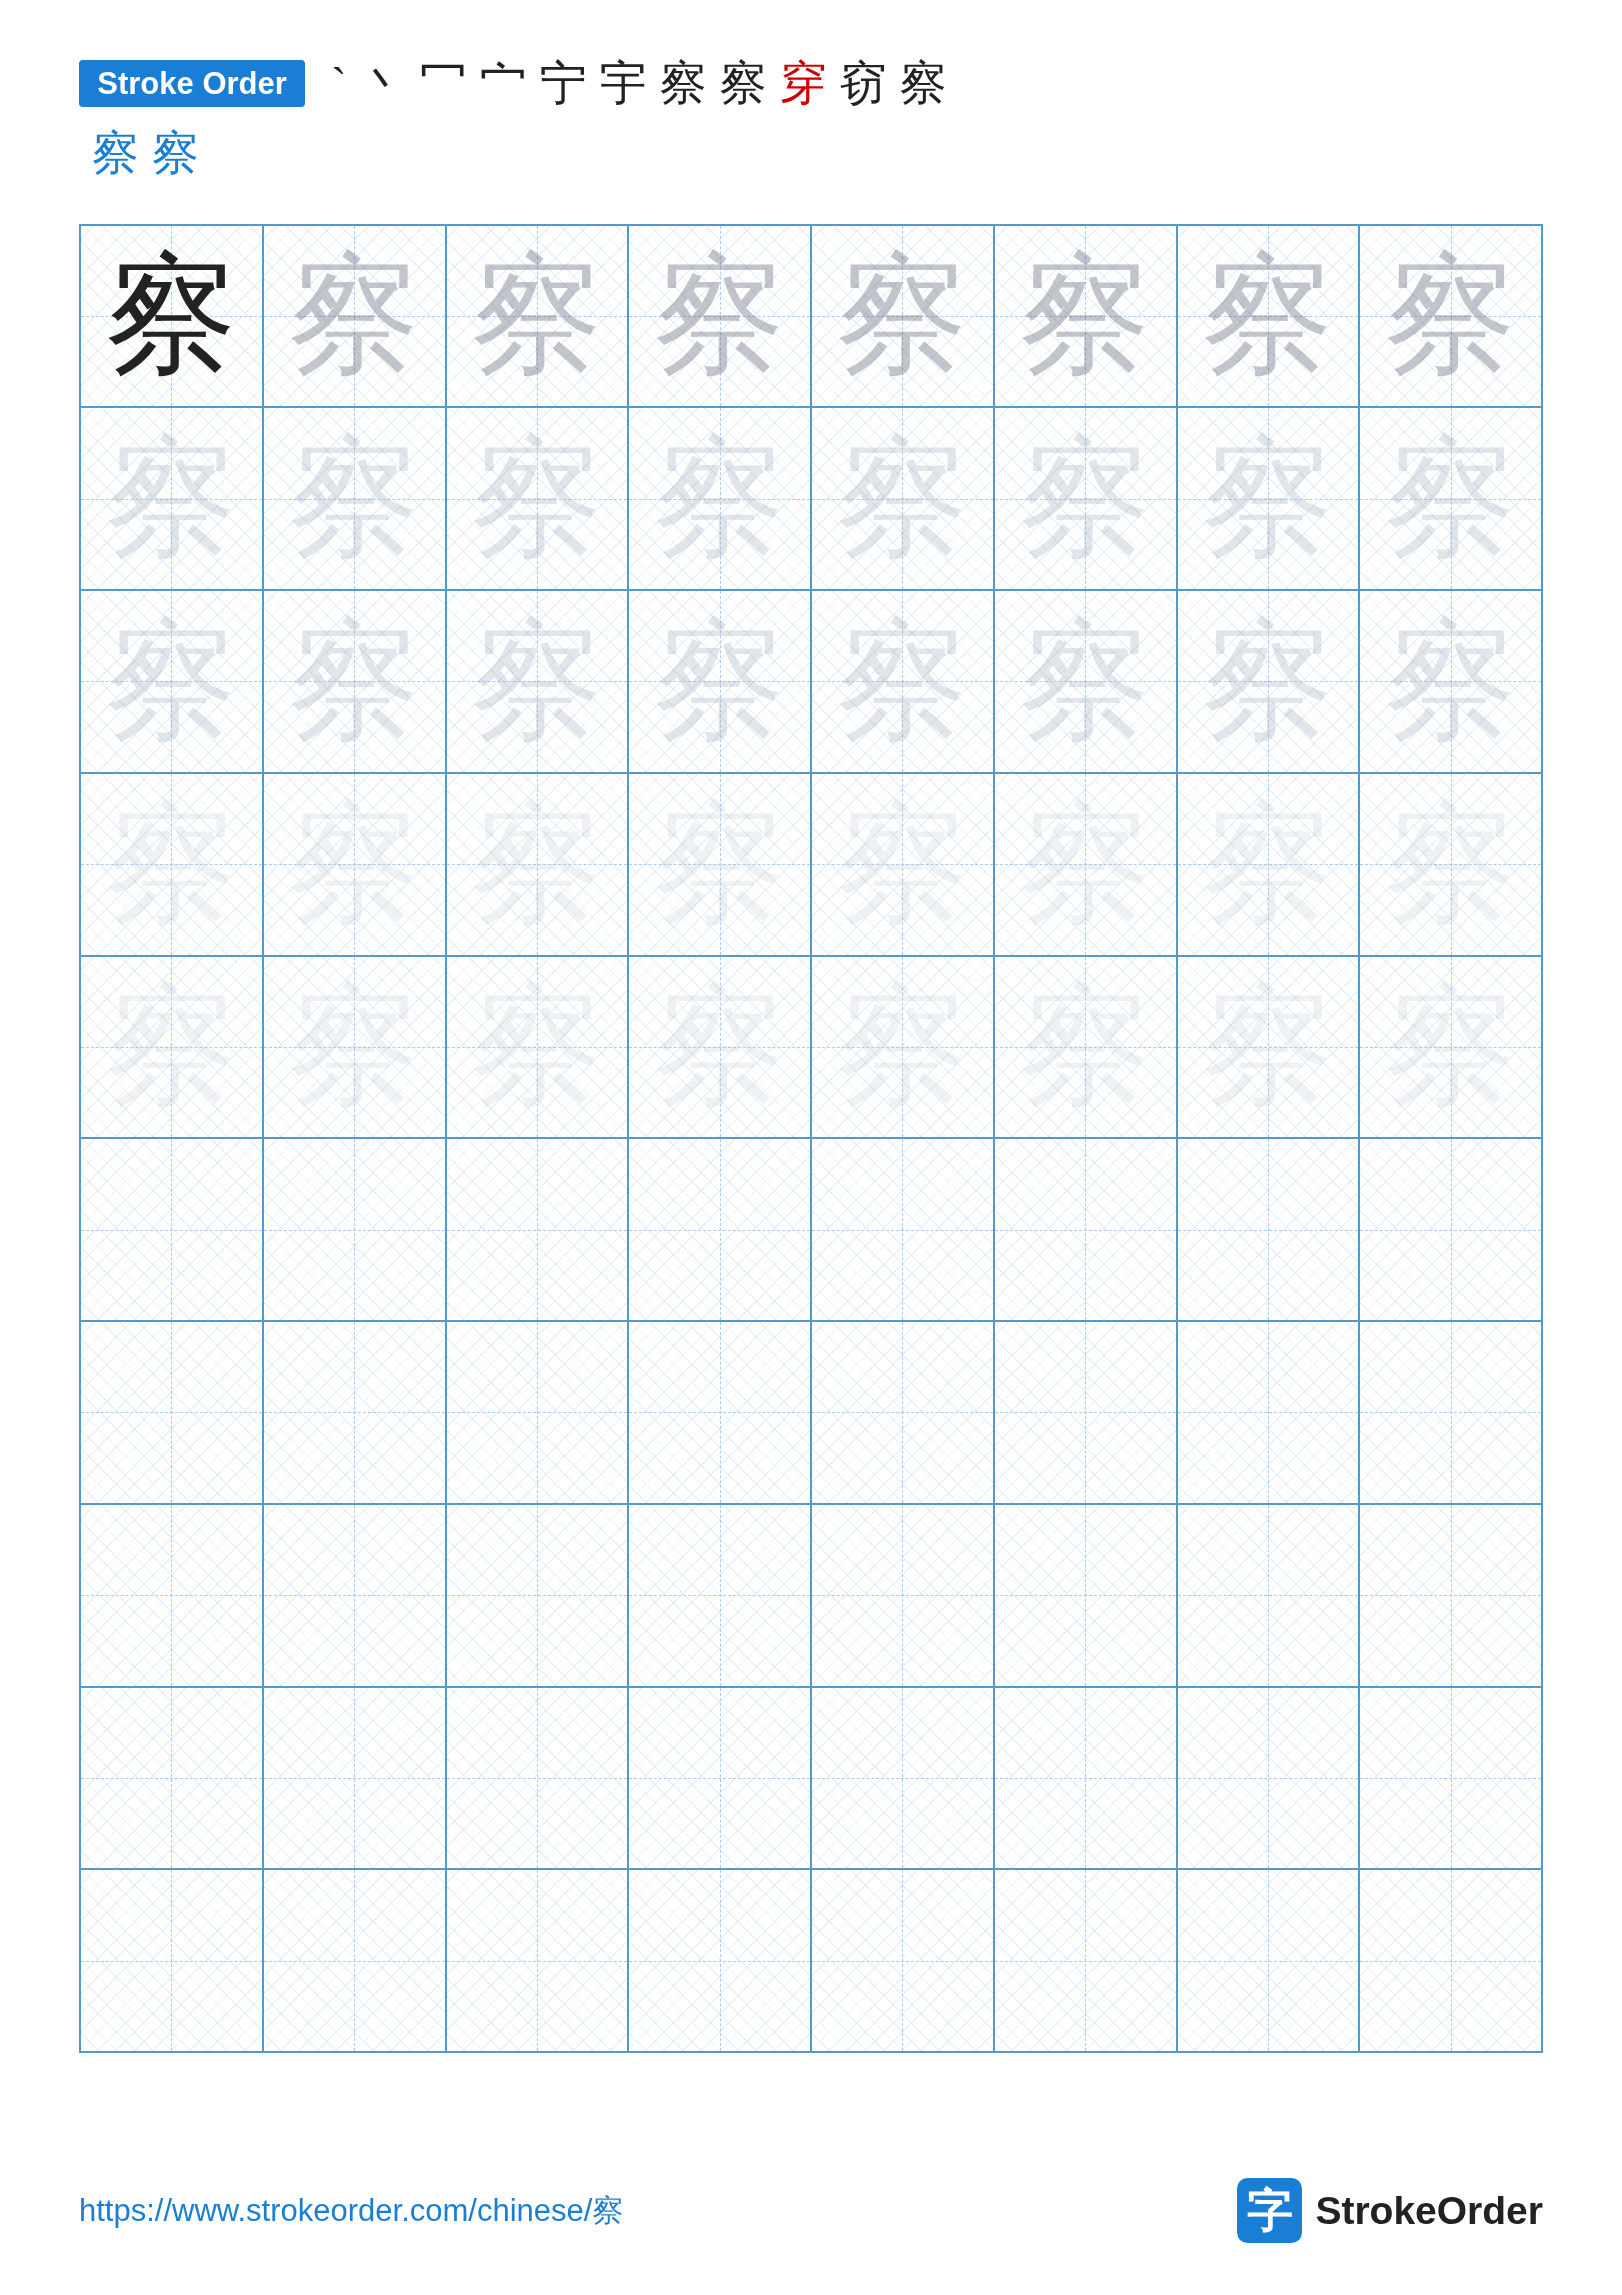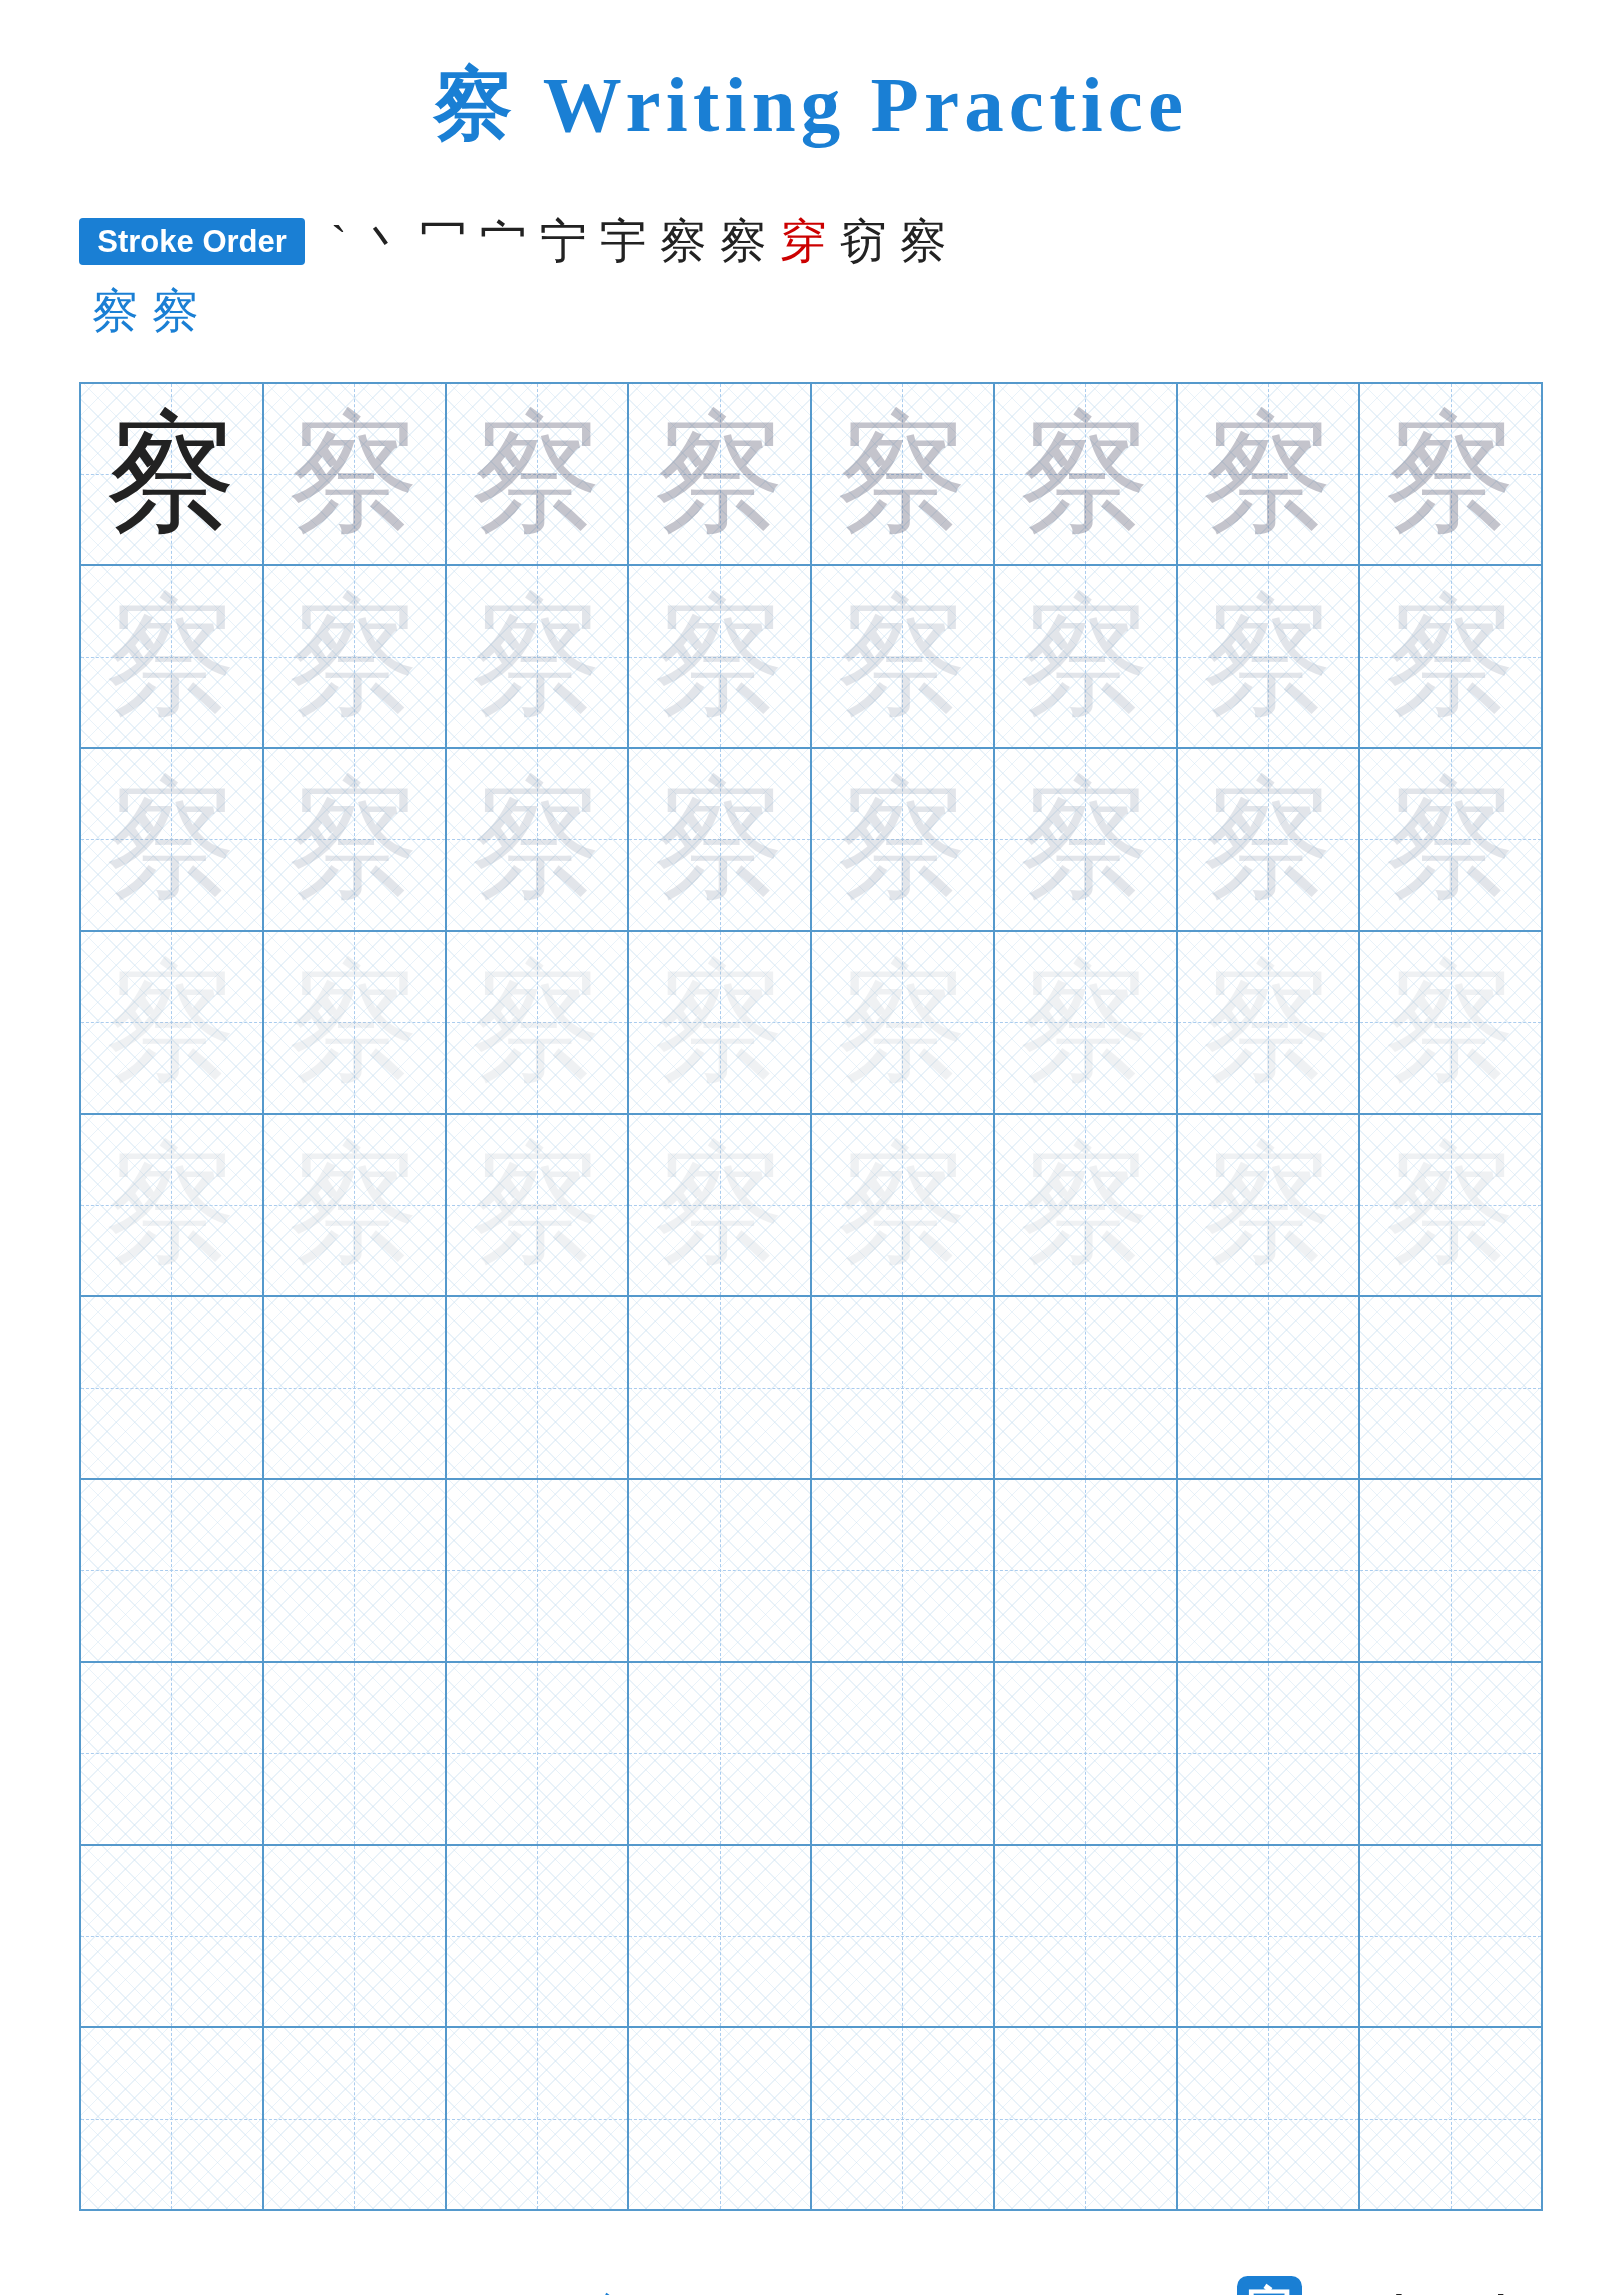--- a/index.html
+++ b/index.html
@@ -244,23 +244,20 @@
       font-weight: bold;
       color: #222;
       font-family: sans-serif;
     }
   </style>
 </head>
 <body>
 
 <div class="page">
 
-  <div class="title">
-    <span class="title-char">察</span><span> Writing Practice</span>
-  </div>
 
   <div class="stroke-order-section">
     <div class="stroke-order-row">
       <span class="stroke-order-badge">Stroke Order</span>
       <div class="stroke-chars">
         <span class="stroke-char black">`</span>
         <span class="stroke-char black">丶</span>
         <span class="stroke-char black">冖</span>
         <span class="stroke-char black">宀</span>
         <span class="stroke-char black">宁</span>

